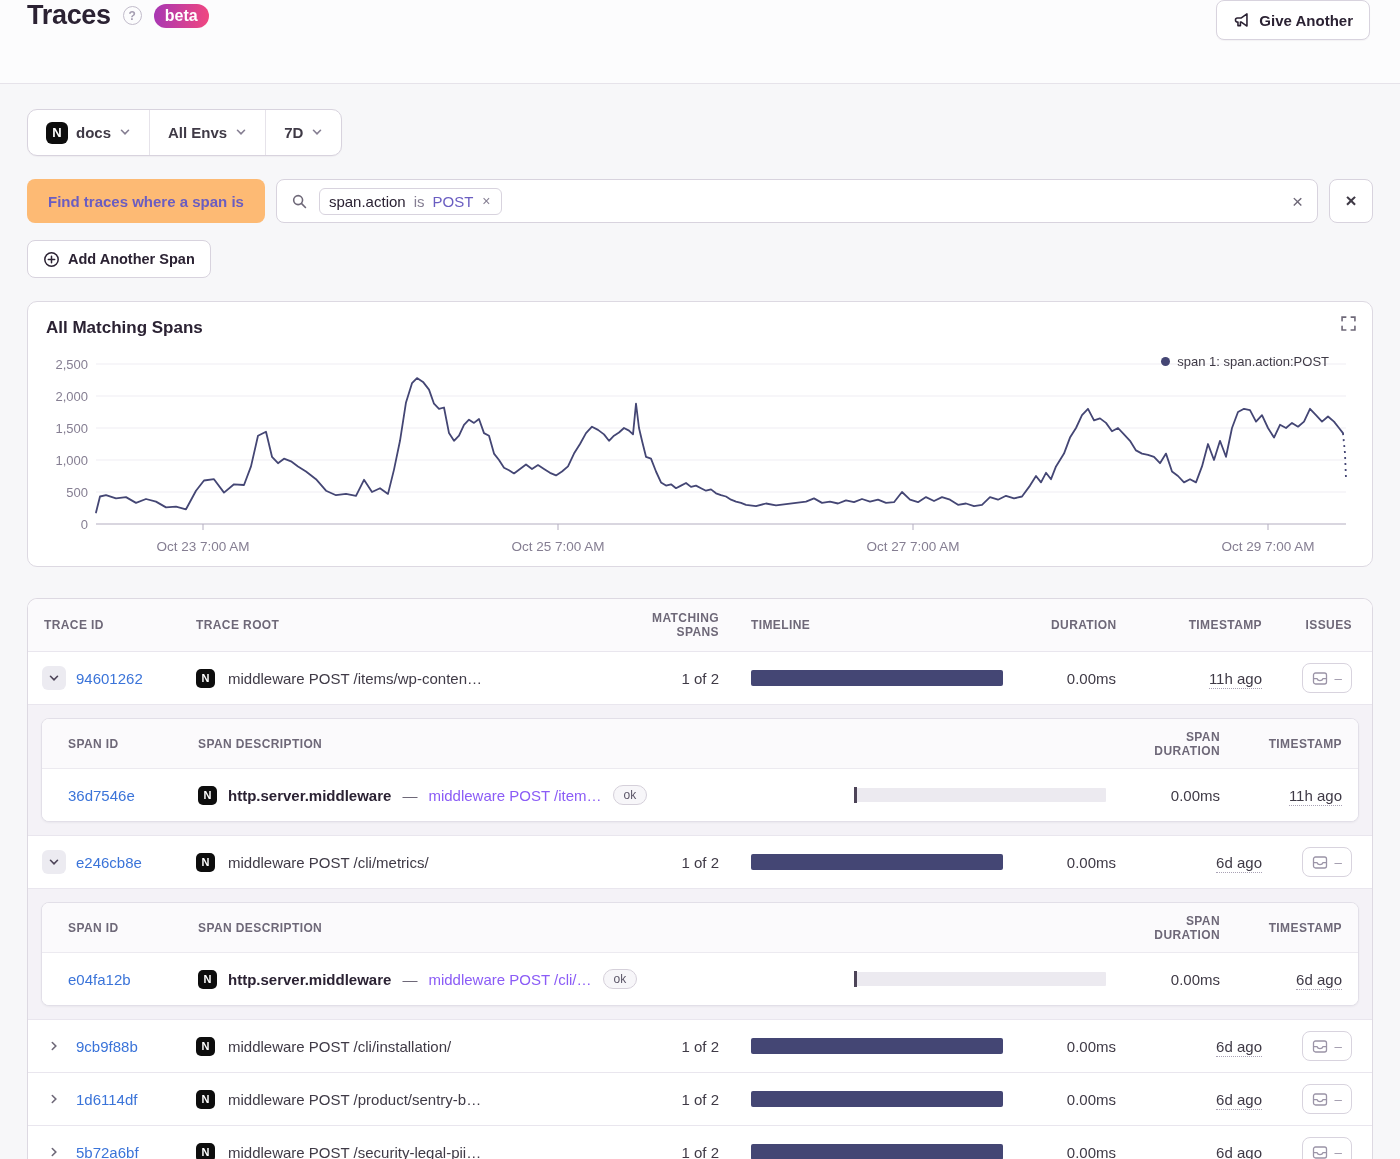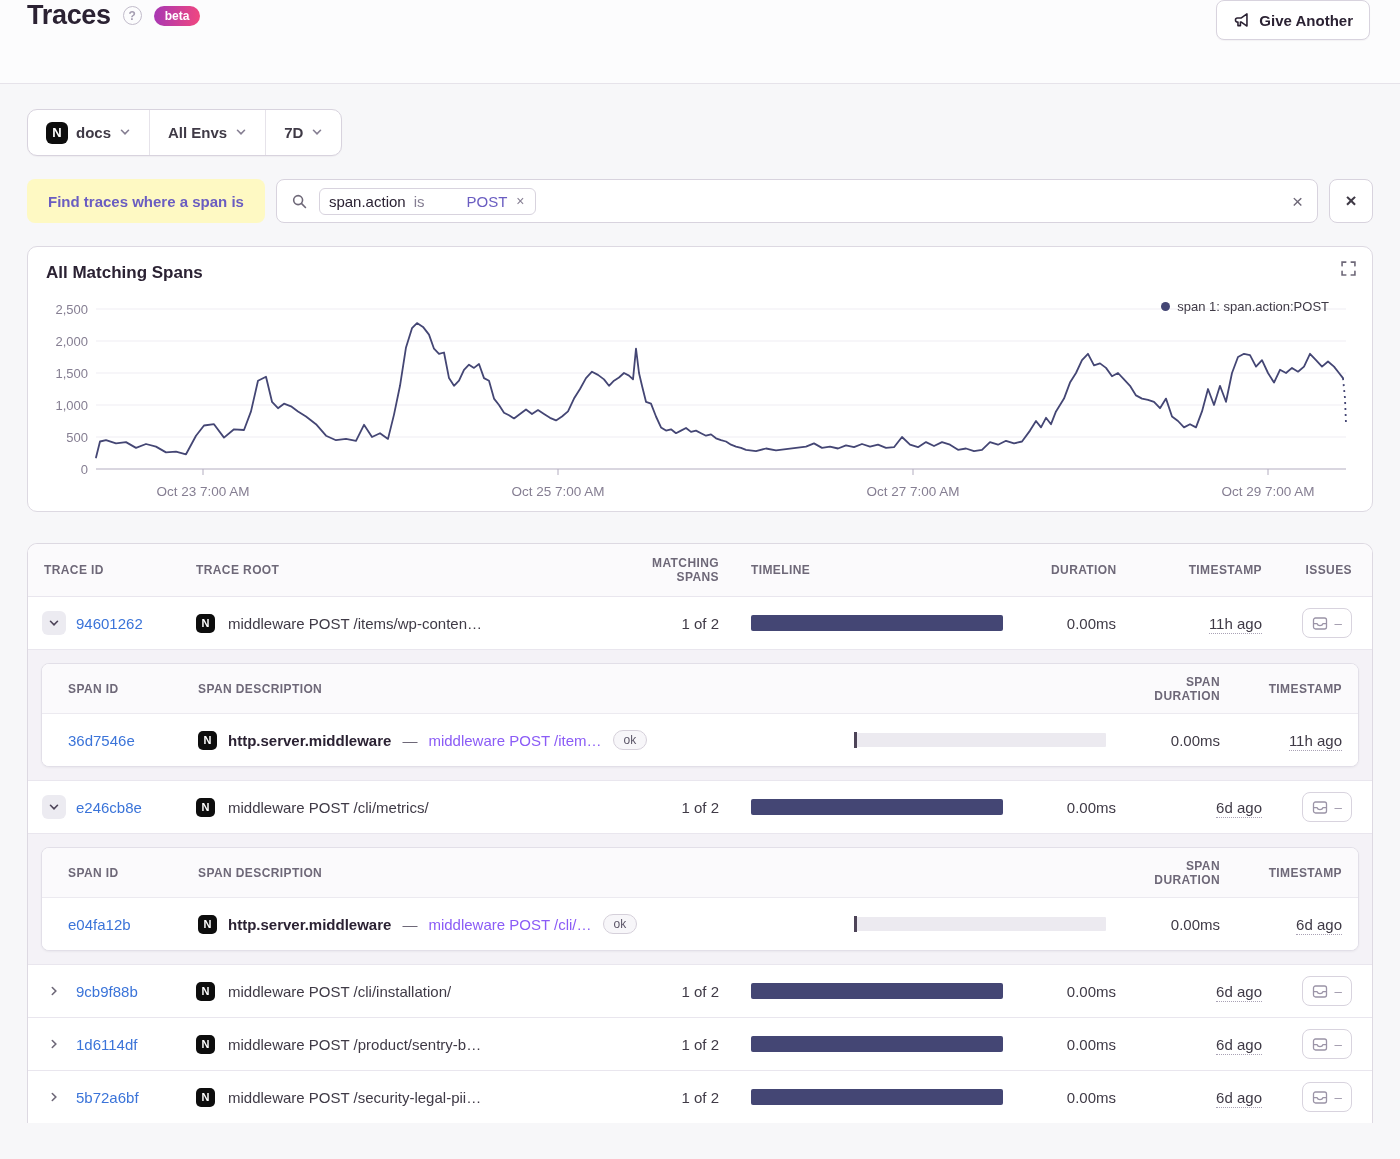--- a/index.html
+++ b/index.html
@@ -13,49 +13,49 @@
   .topbar {
     height:84px; background:#fcfcfd; border-bottom:1px solid #e6e3ea;
     display:flex; align-items:flex-start; justify-content:space-between;
     padding:0 30px 0 27px;
   }
   .title-group { display:flex; align-items:center; gap:12px; }
   .page-title { font-size:27px; font-weight:700; color:#2b2233; letter-spacing:-0.3px; }
   .help-icon { width:19px; height:19px; border-radius:50%; border:1.5px solid #c2bccb;
     color:#a59eb1; font-size:12px; font-weight:700; display:flex; align-items:center; justify-content:center; }
   .beta-pill { background:linear-gradient(95deg,#a737b4 0%,#f1477f 100%); color:#fff;
-    font-size:12px; font-weight:700; padding:3px 11px; border-radius:20px; }
+    font-size:16px; font-weight:700; padding:3px 11px; border-radius:20px; }
   .btn { background:#fff; border:1px solid #d8d3de; border-radius:8px; cursor:pointer;
     font-family:inherit; color:#2b2233; font-weight:600; display:inline-flex; align-items:center; gap:8px; }
   .feedback-btn { height:40px; padding:0 16px; font-size:15px; box-shadow:0 1px 1px rgba(40,30,60,0.04); }
   .icon { display:inline-flex; align-items:center; justify-content:center; color:#4d4458; }
 
   
   .content { padding:25px 27px 0 27px; }
 
   .filterbar { display:inline-flex; align-items:stretch; background:#fff; border:1px solid #d8d3de;
     border-radius:10px; height:47px; box-shadow:0 1px 1px rgba(40,30,60,0.04); }
   .filter-seg { display:flex; align-items:center; gap:8px; padding:0 18px; font-size:15px;
     font-weight:600; color:#3f3a46; cursor:pointer; }
   .filter-seg + .filter-seg { border-left:1px solid #e6e3ea; }
   .nextjs-badge { width:22px; height:22px; border-radius:6px; background:#0d0d0d; color:#fff;
     font-size:13px; font-weight:700; display:flex; align-items:center; justify-content:center; }
   .nextjs-badge.small { width:19px; height:19px; font-size:11px; border-radius:5px; }
   .chev { color:#857e92; }
 
   .search-row { display:flex; align-items:center; gap:11px; margin-top:23px; }
-  .where-pill { background:#fef9c3; color:#6a5dc1; font-size:15px; font-weight:700;
+  .where-pill { background:#fdba74; color:#6a5dc1; font-size:15px; font-weight:700;
     border-radius:8px; height:44px; display:flex; align-items:center; padding:0 21px; white-space:nowrap; }
   .searchbox { flex:1; height:44px; background:#fff; border:1px solid #d8d3de; border-radius:8px;
     display:flex; align-items:center; padding:0 14px; gap:11px; }
   .token { display:inline-flex; align-items:center; gap:8px; border:1px solid #d8d3de;
     border-radius:6px; padding:4px 9px; font-size:15px; background:#fff; }
   .token .t-key { color:#2b2233; }
   .token .t-op { color:#857e92; }
-  .token .t-val { color:#6a5dc1;margin-left:34px; }
+  .token .t-val { color:#6a5dc1; }
   .token .t-x { color:#857e92; font-size:14px; cursor:pointer; padding:0 1px; }
   .search-clear { margin-left:auto; color:#6e6878; font-size:19px; cursor:pointer; line-height:1; }
   .close-square { width:44px; height:44px; justify-content:center; font-size:19px; color:#3f3a46;
     padding:0; border-radius:8px; }
   .addspan-btn { margin-top:17px; height:38px; padding:0 15px; font-size:14.5px; }
 
   
   .card { background:#fff; border:1px solid #ddd9e2; border-radius:10px; }
   .chart-card { margin-top:23px; position:relative; height:266px; overflow:hidden; }
   .chart-title { position:absolute; left:18px; top:16px; font-size:17px; font-weight:700; color:#2b2233; }
@@ -169,20 +169,29 @@
         <span class="t-key">span.action</span>
         <span class="t-op">is</span>
         <span class="t-val">POST</span>
         <span class="t-x">×</span>
       </span>
       <span class="search-clear">×</span>
     </div>
     <button class="btn close-square">×</button>
   </div>
 
+  <button class="btn addspan-btn">
+    <span class="icon">
+      <svg width="17" height="17" viewBox="0 0 16 16" fill="none" stroke="#2b2233" stroke-width="1.4" stroke-linecap="round">
+        <circle cx="8" cy="8" r="6.3"></circle>
+          <path d="M8 5 V11 M5 8 H11"></path>
+      </svg>
+    </span>
+    <span>Add Another Span</span>
+  </button>
 
   
   <div class="card chart-card">
     <svg id="chart-svg" class="chart-svg" width="1344" height="264" viewBox="0 0 1344 264">
         <line x1="68" y1="222" x2="1318" y2="222" stroke="#b3adc0" stroke-width="1"></line>
         <text x="60" y="226.5" text-anchor="end" fill="#857e92" font-size="13">0</text>
         <line x1="68" y1="190" x2="1318" y2="190" stroke="#efedf3" stroke-width="1"></line>
         <text x="60" y="194.5" text-anchor="end" fill="#857e92" font-size="13">500</text>
         <line x1="68" y1="158" x2="1318" y2="158" stroke="#efedf3" stroke-width="1"></line>
         <text x="60" y="162.5" text-anchor="end" fill="#857e92" font-size="13">1,000</text>

